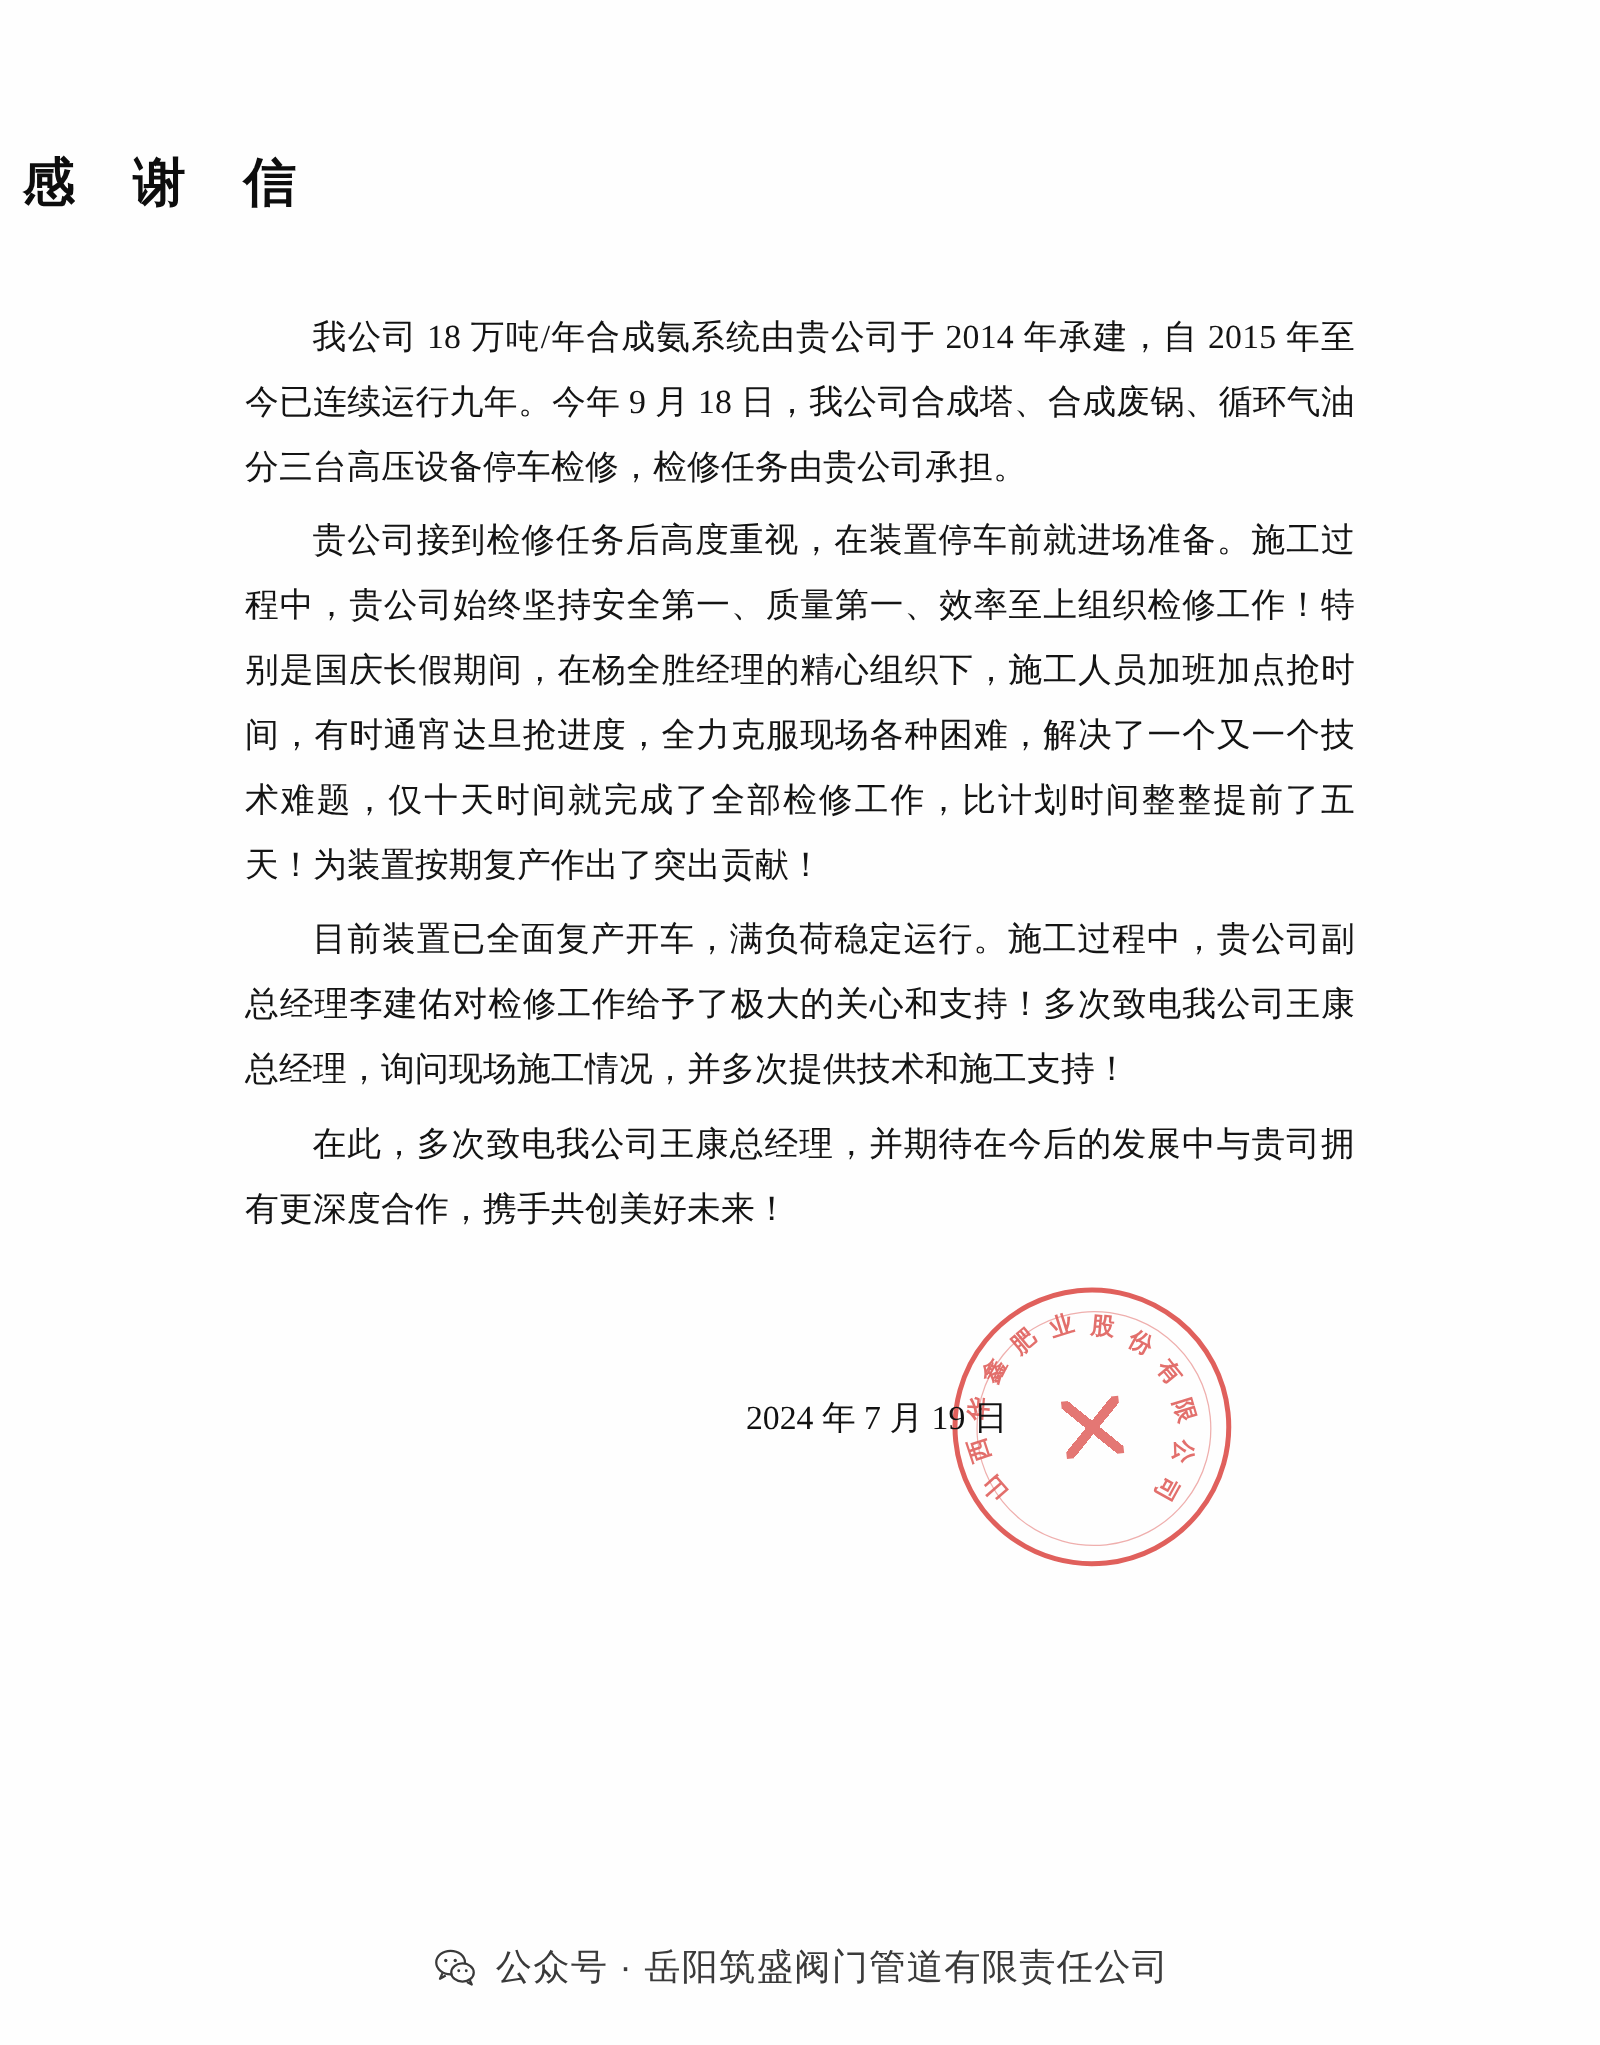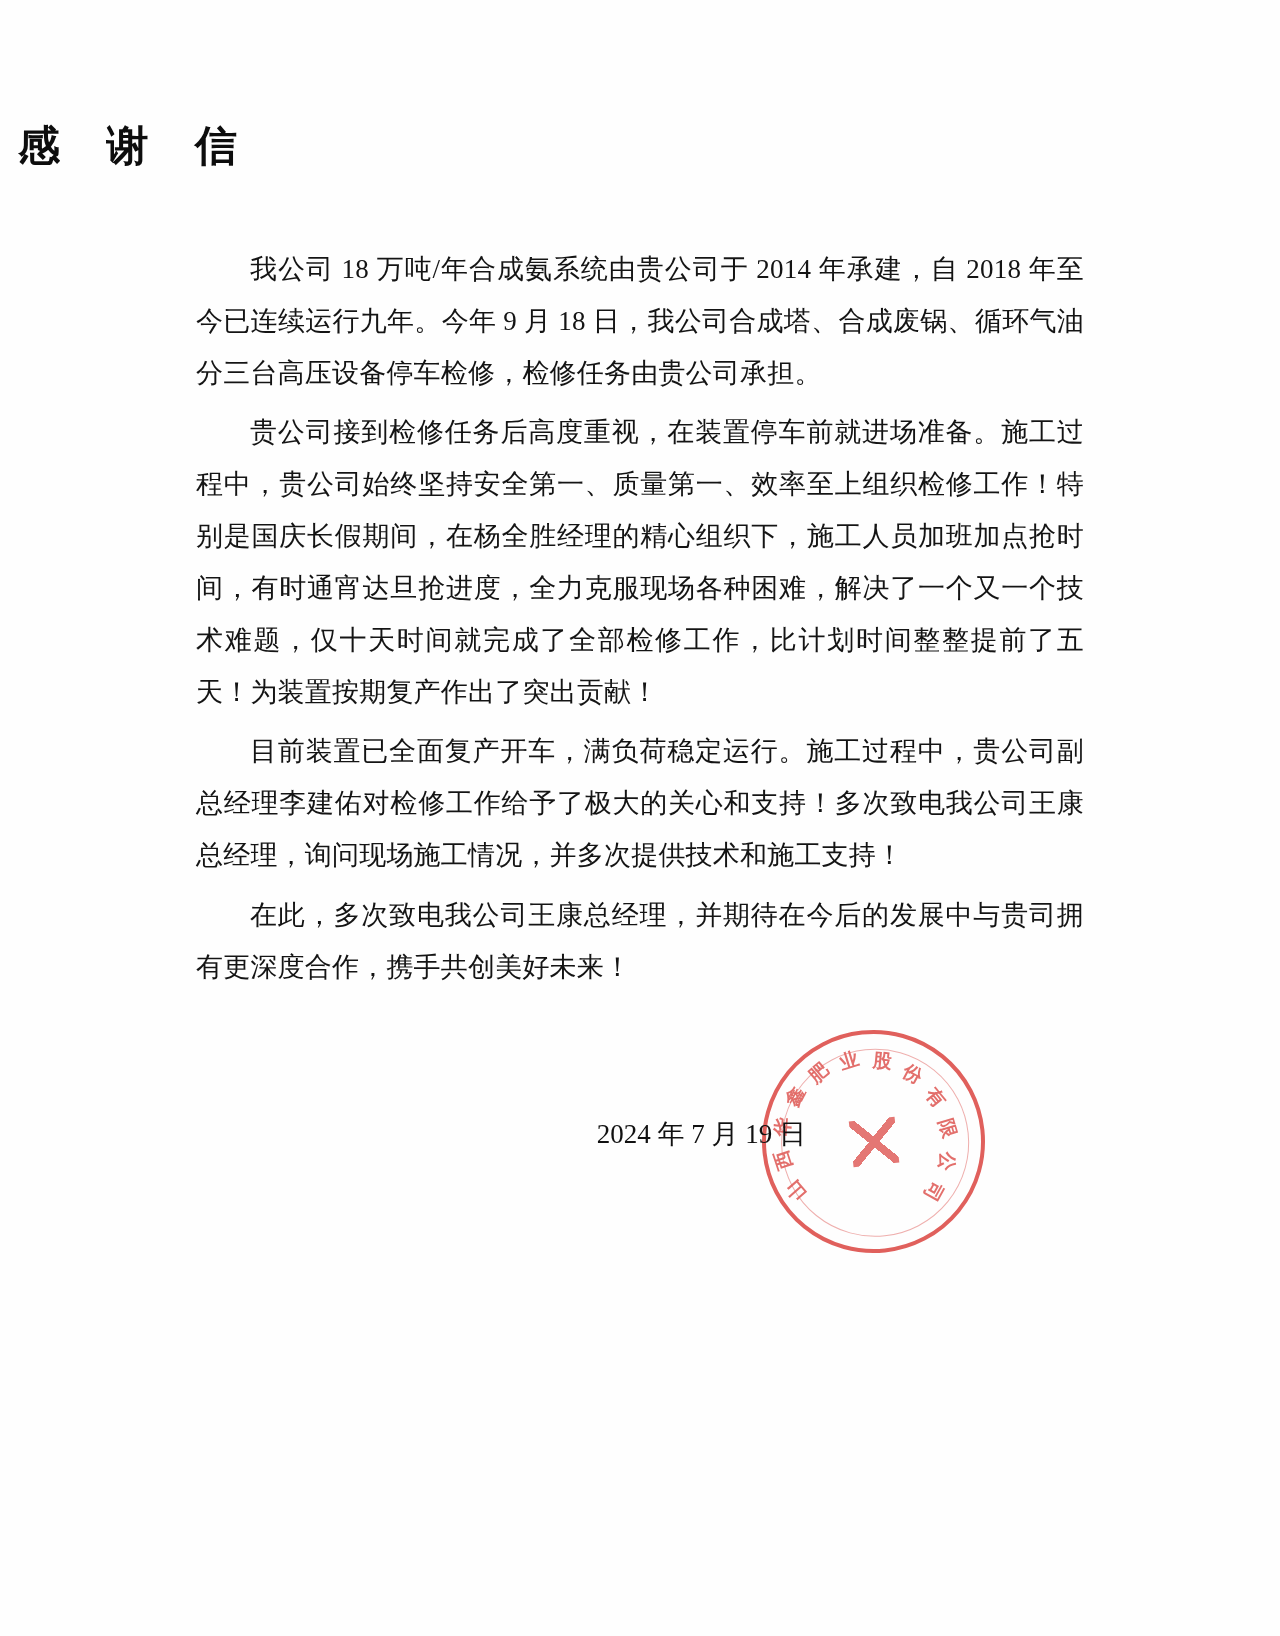--- a/index.html
+++ b/index.html
@@ -162,21 +162,21 @@
 </head>
 <body>
 
 <div class="page">
 
   <div class="doc-title">感 谢 信</div>
 
   <div class="body-wrap">
 
 
-    <p class="para">我公司 18 万吨/年合成氨系统由贵公司于 2014 年承建，自 2018 年至今已连续运行九年。今年 9 月 18 日，我公司合成塔、合成废锅、循环气油分三台高压设备停车检修，检修任务由贵公司承担。</p>
+    <p class="para">我公司 18 万吨/年合成氨系统由贵公司于 2014 年承建，自 2015 年至今已连续运行九年。今年 9 月 18 日，我公司合成塔、合成废锅、循环气油分三台高压设备停车检修，检修任务由贵公司承担。</p>
     <p class="para">贵公司接到检修任务后高度重视，在装置停车前就进场准备。施工过程中，贵公司始终坚持安全第一、质量第一、效率至上组织检修工作！特别是国庆长假期间，在杨全胜经理的精心组织下，施工人员加班加点抢时间，有时通宵达旦抢进度，全力克服现场各种困难，解决了一个又一个技术难题，仅十天时间就完成了全部检修工作，比计划时间整整提前了五天！为装置按期复产作出了突出贡献！</p>
     <p class="para">目前装置已全面复产开车，满负荷稳定运行。施工过程中，贵公司副总经理李建佑对检修工作给予了极大的关心和支持！多次致电我公司王康总经理，询问现场施工情况，并多次提供技术和施工支持！</p>
     <p class="para">在此，多次致电我公司王康总经理，并期待在今后的发展中与贵司拥有更深度合作，携手共创美好未来！</p>
 
     <div class="signature-block">
 
       <div class="stamp">
         <div class="stamp-ring"></div>
         <div class="stamp-text" id="seal-text">
             <span style="transform: rotate(-125deg);">山</span>
@@ -194,14 +194,29 @@
           </div>
       </div>
 
       <div class="sign-lines">
         <div class="sign-date">2024 年 7 月 19 日</div>
       </div>
 
     </div>
   </div>
 
+  <div class="footer">
+    <span class="wechat-icon">
+      <svg width="36" height="36" viewBox="0 0 36 36" aria-hidden="true">
+        <ellipse cx="14.5" cy="14" rx="11.5" ry="9.4" fill="none" stroke="#3a3a3a" stroke-width="1.8"></ellipse>
+        <path d="M8 22.5 L6 27 L10.6 24.4" fill="none" stroke="#3a3a3a" stroke-width="1.8" stroke-linejoin="round"></path>
+        <circle cx="10.6" cy="12.4" r="1.35" fill="#3a3a3a"></circle>
+        <circle cx="18.2" cy="12.4" r="1.35" fill="#3a3a3a"></circle>
+        <ellipse cx="24" cy="22" rx="9" ry="7.3" fill="#fff" stroke="#3a3a3a" stroke-width="1.8"></ellipse>
+        <path d="M29.8 28 L31.4 31.6 L27.6 29.6" fill="none" stroke="#3a3a3a" stroke-width="1.8" stroke-linejoin="round"></path>
+        <circle cx="21" cy="20.6" r="1.15" fill="#3a3a3a"></circle>
+        <circle cx="27" cy="20.6" r="1.15" fill="#3a3a3a"></circle>
+      </svg>
+    </span>
+    <span class="footer-text">公众号 · 岳阳筑盛阀门管道有限责任公司</span>
+  </div>
 
 </div>
 
 </body></html>

